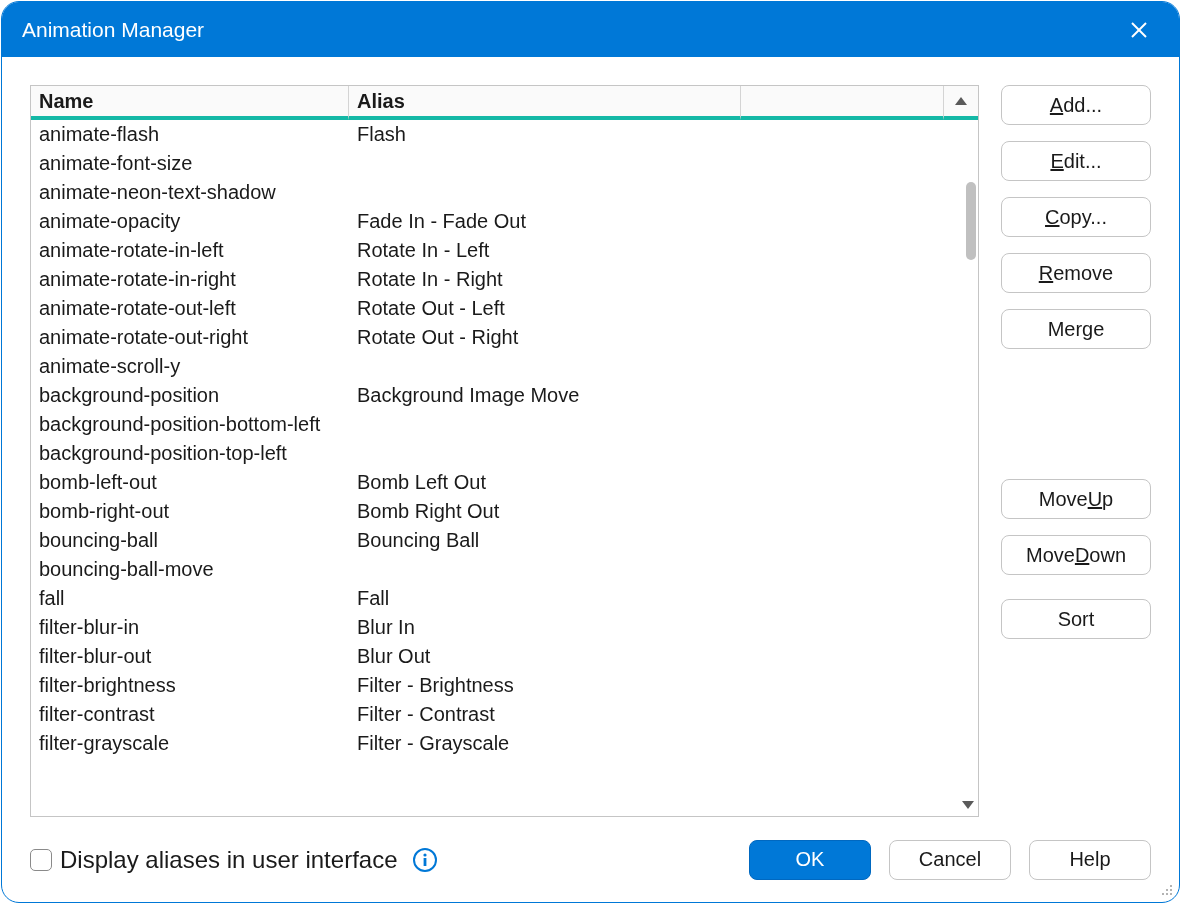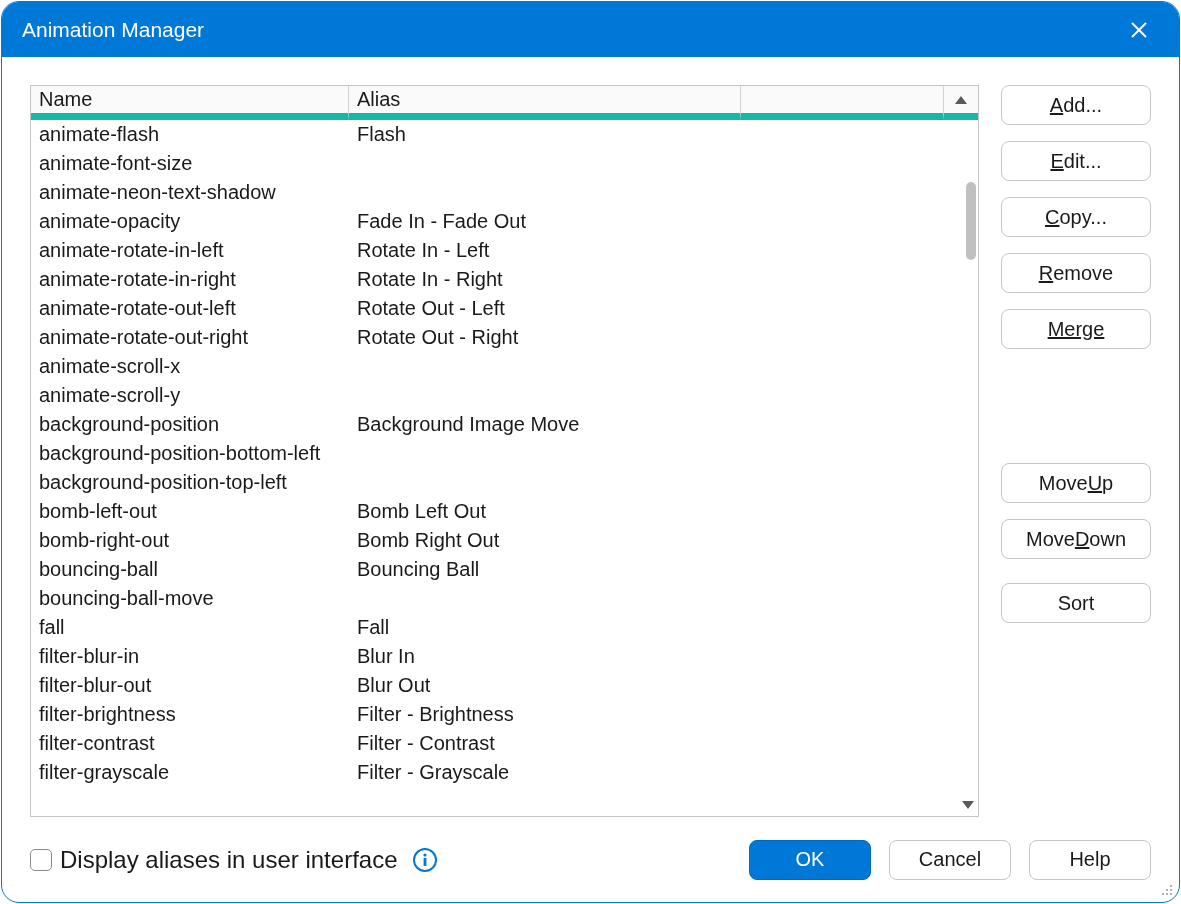--- a/index.html
+++ b/index.html
@@ -62,24 +62,25 @@
 }
 .thead {
   display: flex;
   height: 34px;
   background: #fafafa;
   font-size: 20px;
   color: #1a1a1a;
 }
 .thead .col {
   border-right: 1px solid #d4d4d4;
-  border-bottom: 7px solid #14b8a6;
+  border-bottom: 4px solid #14b8a6;
   padding: 4px 8px;
   display: flex;
   align-items: center;
+  font-weight: bold;
 }
 .thead .col:last-child { border-right: none; }
 .col-name { width: 318px; }
 .col-alias { width: 392px; }
 .col-rest { flex: 1; }
 .col-scroll { width: 34px; justify-content: center; cursor: pointer; }
 .col-scroll svg { width: 14px; height: 14px; fill: #5a5a5a; }
 
 .tbody-wrap {
   flex: 1;
@@ -257,24 +258,20 @@
             </div>
             <div class="row">
               <div class="cell cell-name">animate-rotate-out-left</div>
               <div class="cell cell-alias">Rotate Out - Left</div>
             </div>
             <div class="row">
               <div class="cell cell-name">animate-rotate-out-right</div>
               <div class="cell cell-alias">Rotate Out - Right</div>
             </div>
             <div class="row">
-              <div class="cell cell-name">animate-scroll-x</div>
-              <div class="cell cell-alias"></div>
-            </div>
-            <div class="row">
               <div class="cell cell-name">animate-scroll-y</div>
               <div class="cell cell-alias"></div>
             </div>
             <div class="row">
               <div class="cell cell-name">background-position</div>
               <div class="cell cell-alias">Background Image Move</div>
             </div>
             <div class="row">
               <div class="cell cell-name">background-position-bottom-left</div>
               <div class="cell cell-alias"></div>
@@ -334,21 +331,21 @@
         </div>
       </div>
     </div>
 
     <div class="sidebar">
       <div id="sidebar-top">
           <div class="btn" style="margin-bottom: 16px;"><span class="u">A</span>dd...</div>
           <div class="btn" style="margin-bottom: 16px;"><span class="u">E</span>dit...</div>
           <div class="btn" style="margin-bottom: 16px;"><span class="u">C</span>opy...</div>
           <div class="btn" style="margin-bottom: 16px;"><span class="u">R</span>emove</div>
-          <div class="btn" style="margin-bottom: 12px; text-decoration: underline;">Merge</div>
+          <div class="btn" style="margin-bottom: 28px;">Merge</div>
         </div>
       <div class="spacer"></div>
       <div id="sidebar-bottom">
           <div class="btn" style="margin-bottom: 16px; text-align: right;">Move <span class="u">U</span>p</div>
           <div class="btn" style="margin-bottom: 24px;">Move <span class="u">D</span>own</div>
           <div class="btn" style="margin-bottom: 16px; margin-top: 22px;">Sort</div>
         </div>
     </div>
 
   </div>

